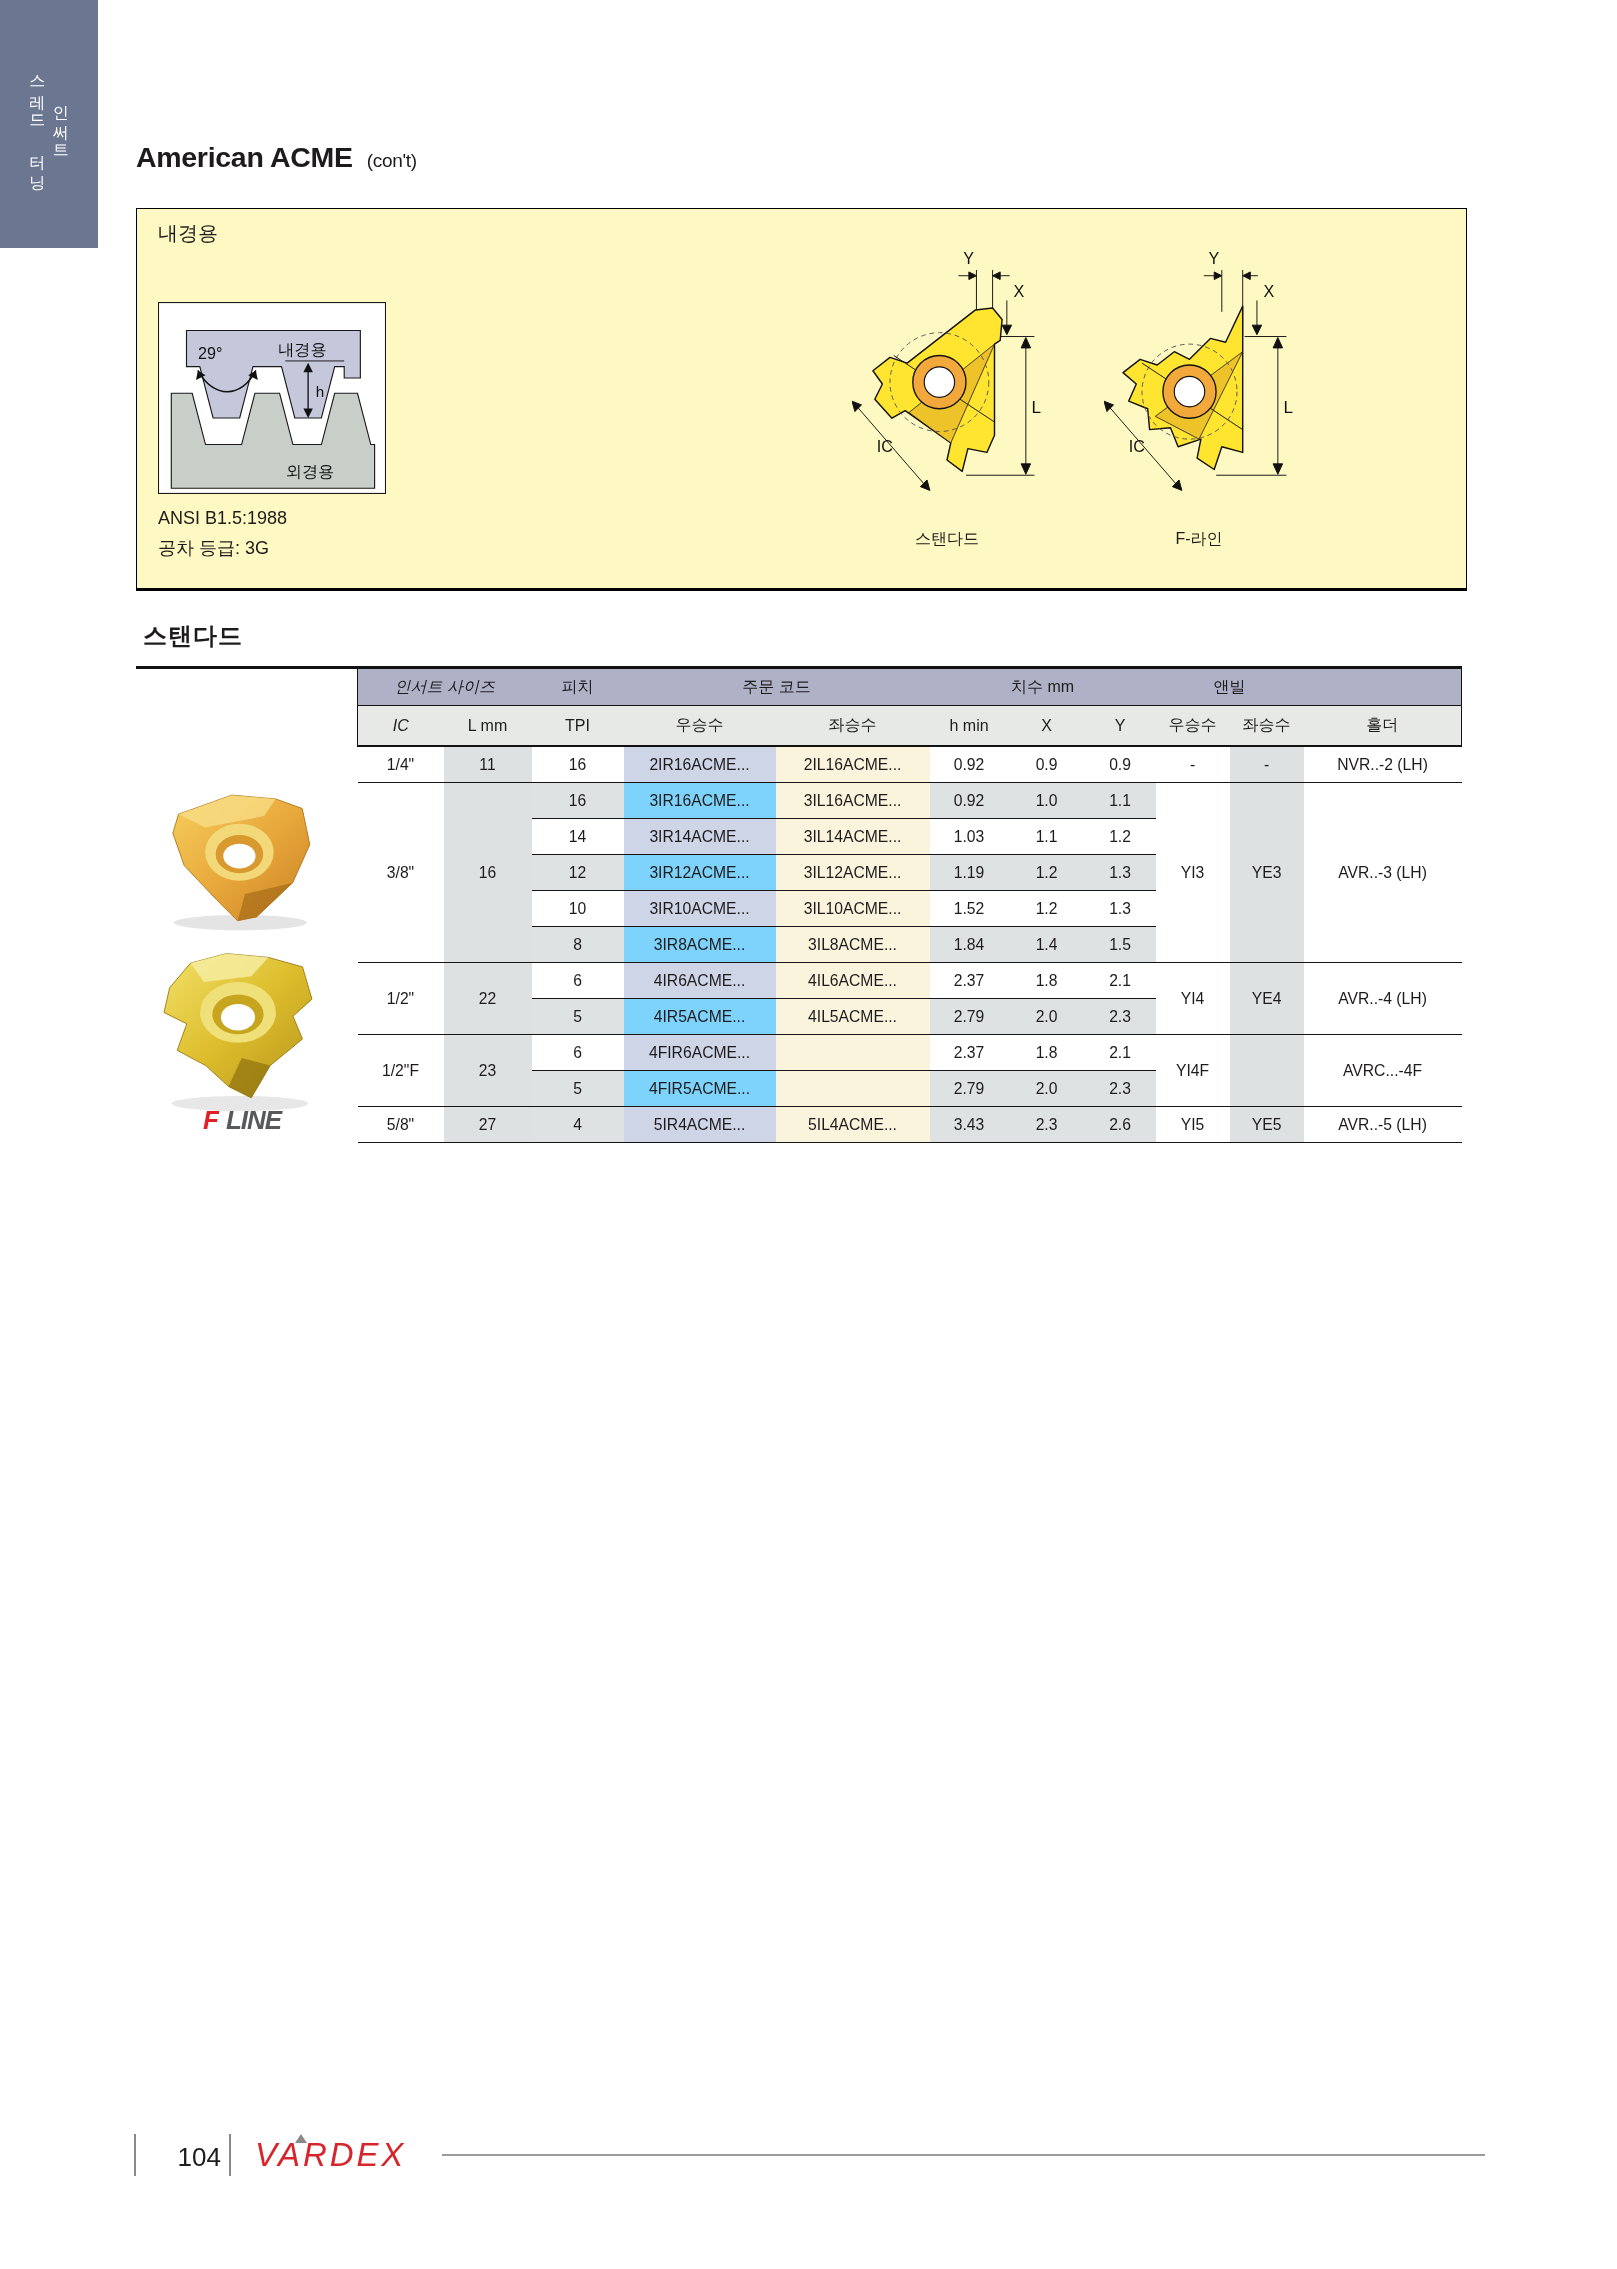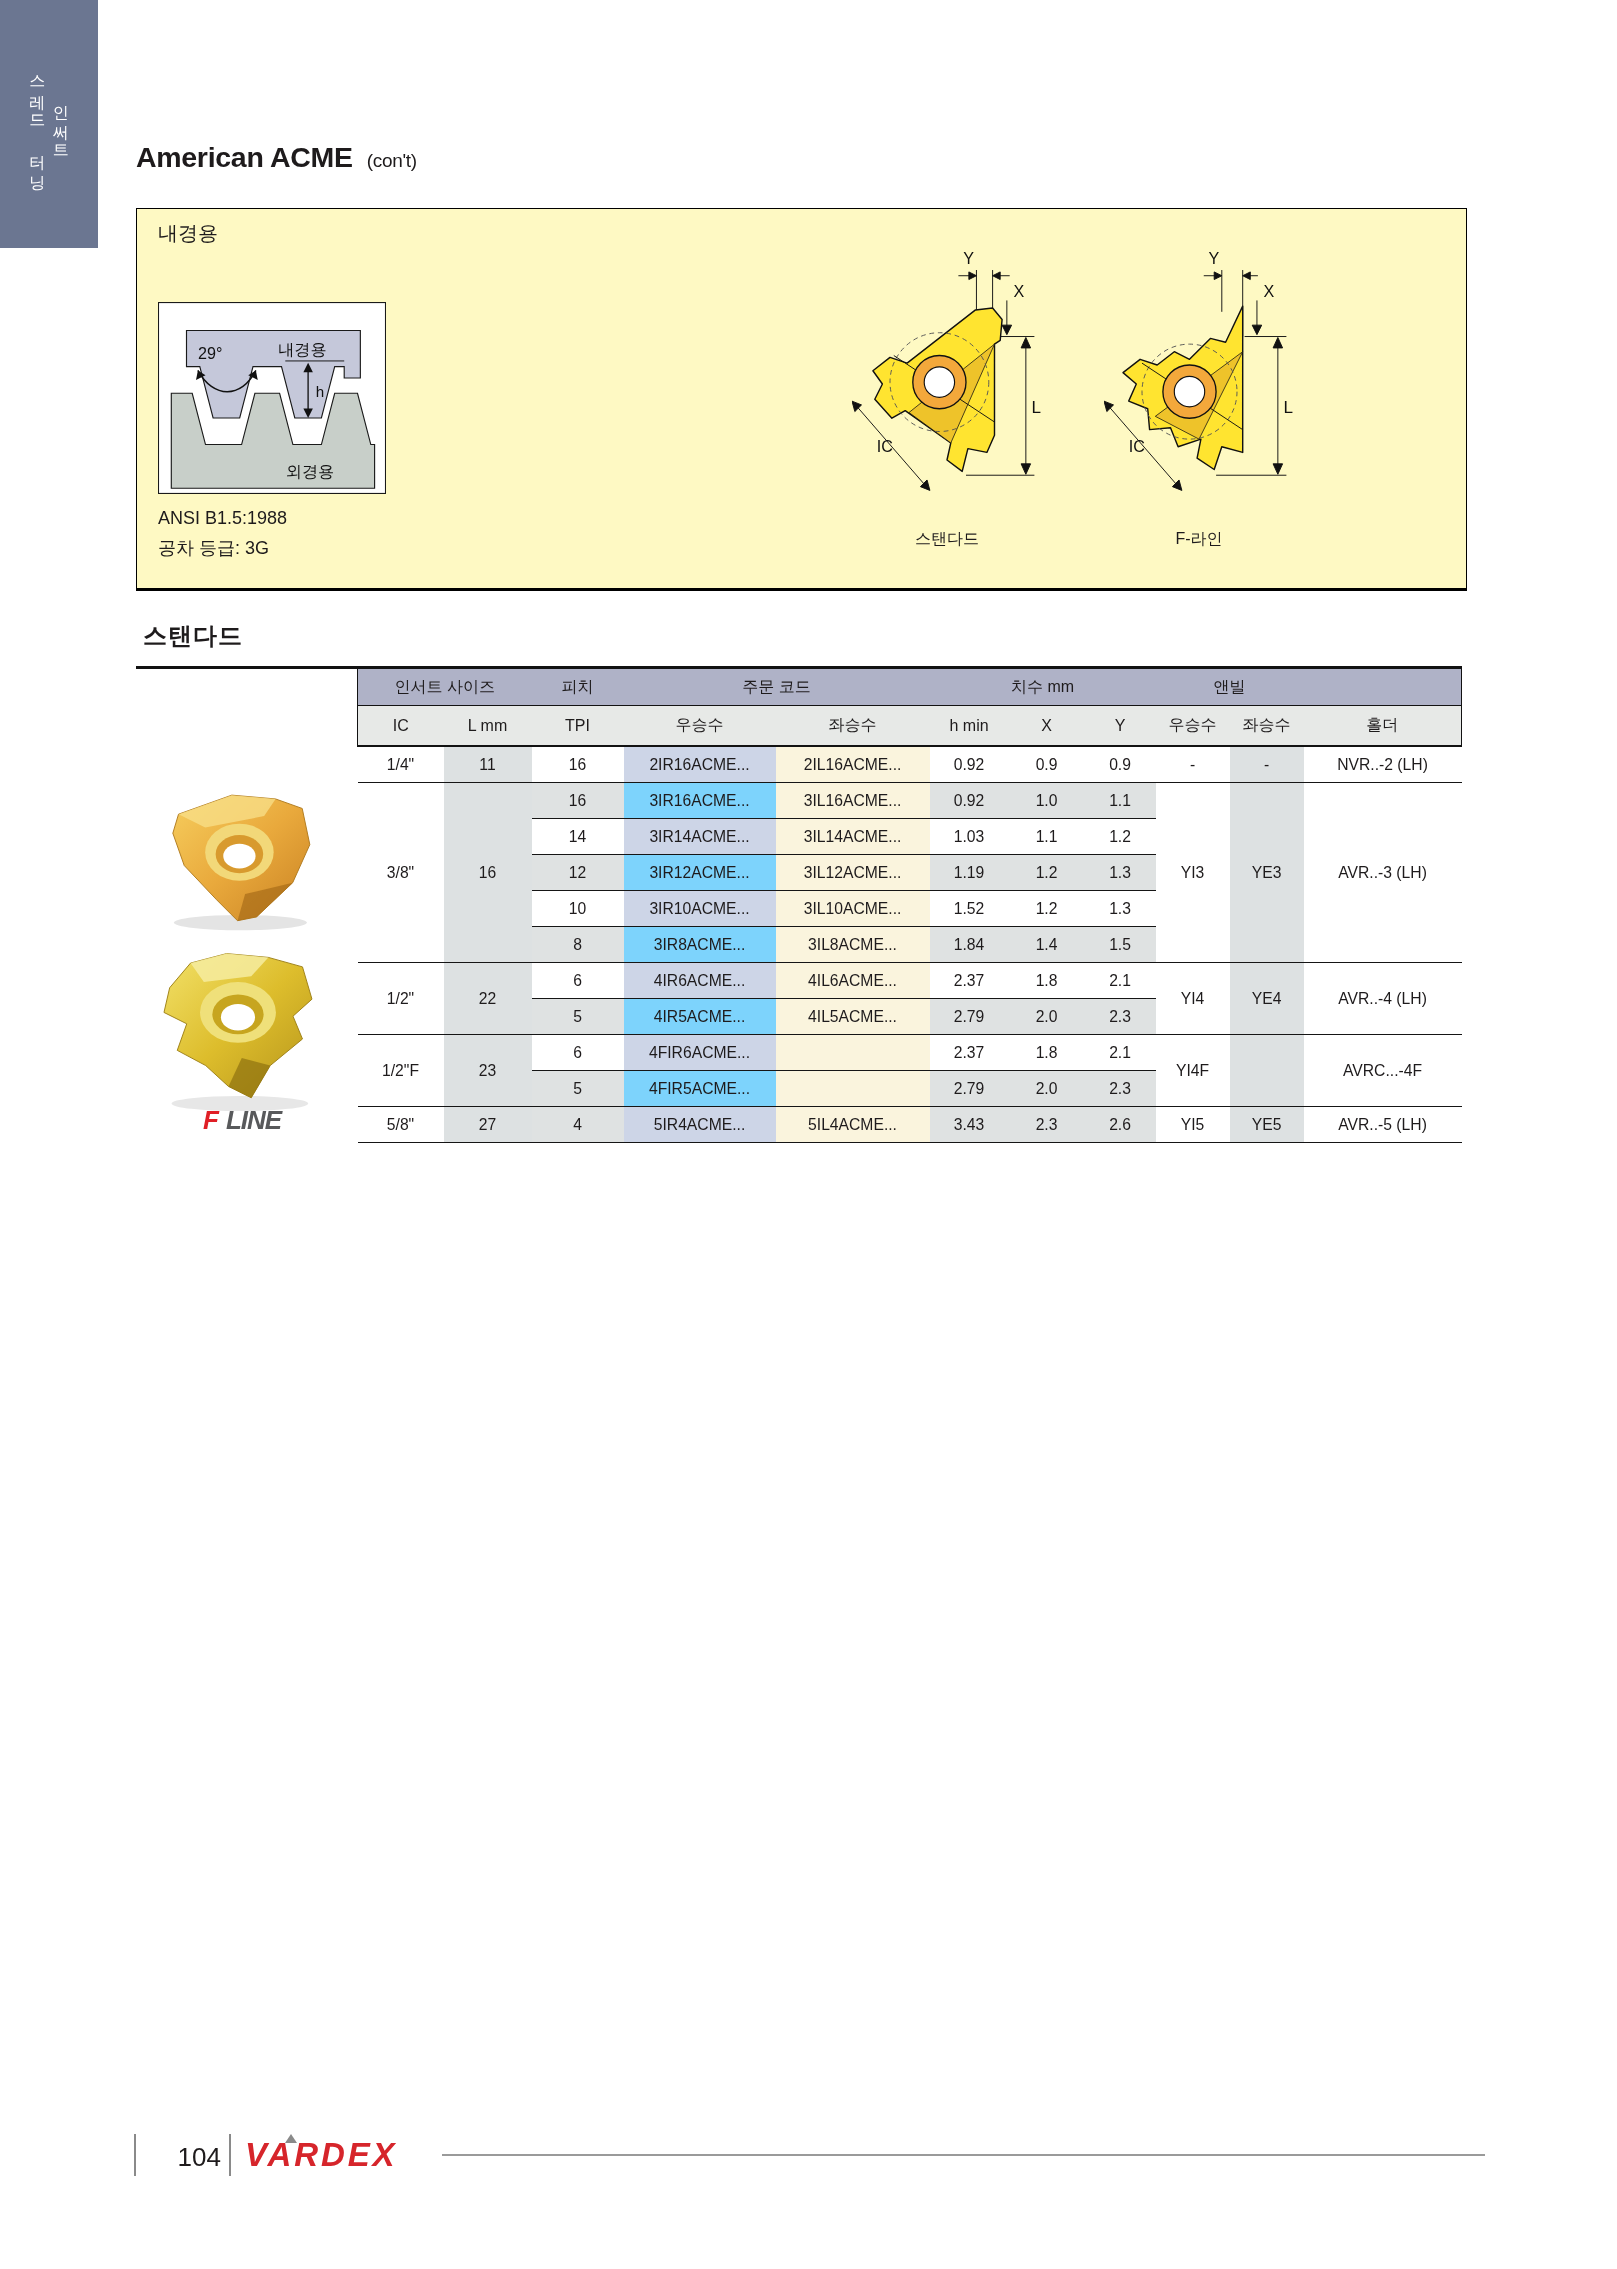--- a/index.html
+++ b/index.html
@@ -38,36 +38,36 @@
   .fline-logo{position:absolute;left:203px;top:1105px;font-size:26px;font-weight:bold;font-style:italic;letter-spacing:-1px;}
   .fline-logo .f{color:#e01f26;} .fline-logo .rest{color:#58595b;margin-left:8px;}
 
   
   table.spec{position:absolute;left:357px;top:669px;width:1105px;border-collapse:collapse;
              table-layout:fixed;font-size:15.7px;border-bottom:1.9px solid #151515;}
   table.spec th, table.spec td{padding:0;text-align:center;vertical-align:middle;font-weight:normal;
              height:35px;white-space:nowrap;overflow:hidden;}
   tr.hg th{background:#afb2c7;height:36px;border-bottom:1.9px solid #121212;font-size:16px;}
   tr.hc th{background:#e7e9e7;height:39px;border-bottom:2.9px solid #121212;font-size:16px;}
-  tr.hg th.bl, tr.hc th.bl{border-left:1.9px solid #121212;}
+  tr.hg th.bl, tr.hc th.bl{border-left:1.9px solid #121212;font-style:italic;}
   tr.hg th.br, tr.hc th.br{border-right:1.9px solid #121212;}
   td.col-l{background:#dde1e2;}
   td.col-alh{background:#dde1e2;}
   td.rh-light{background:#cdd5e7;}
   td.rh-dark{background:#7dd3fc;}
   td.col-lh{background:#faf4dd;}
   td.stripe{background:#dfe2e2;}
   tr.grp td{border-top:1.9px solid #151515;}
   tr.sub td{border-top:1.9px solid #151515;}
 
   
   .foot-v1{position:absolute;left:134px;top:2134px;width:1.9px;height:42px;background:#8a8a8a;}
   .foot-v2{position:absolute;left:229px;top:2134px;width:1.9px;height:42px;background:#8a8a8a;}
   .foot-page{position:absolute;left:145px;top:2142px;width:76px;text-align:right;font-size:26px;color:#1e1b1c;}
-  .vardex{position:absolute;left:245px;top:2136px;font-size:33px;font-weight:bold;font-style:italic;
+  .vardex{position:absolute;left:255px;top:2136px;font-size:33px;font-weight:normal;font-style:italic;
           color:#d6252b;letter-spacing:2.9px;}
   .vardex .tri{position:absolute;left:40px;top:-1.9px;width:0;height:0;font-style:normal;
           border-left:6.7px solid transparent;border-right:6.7px solid transparent;border-bottom:9.5px solid #8a8a8a;}
   .foot-line{position:absolute;left:442px;top:2154px;width:1043px;height:1.9px;background:#9a9a9a;}
 </style>
 </head>
 <body>
 
 <div class="page">
 

